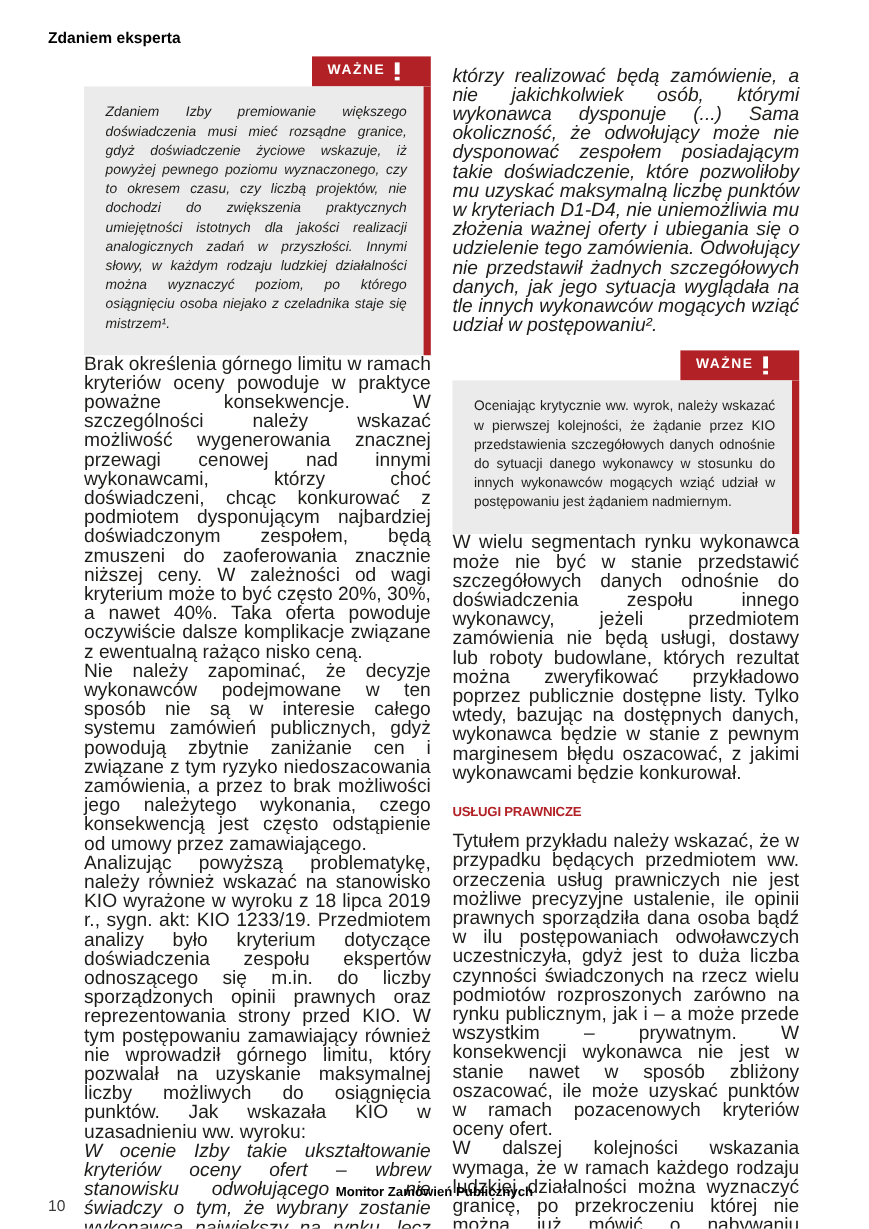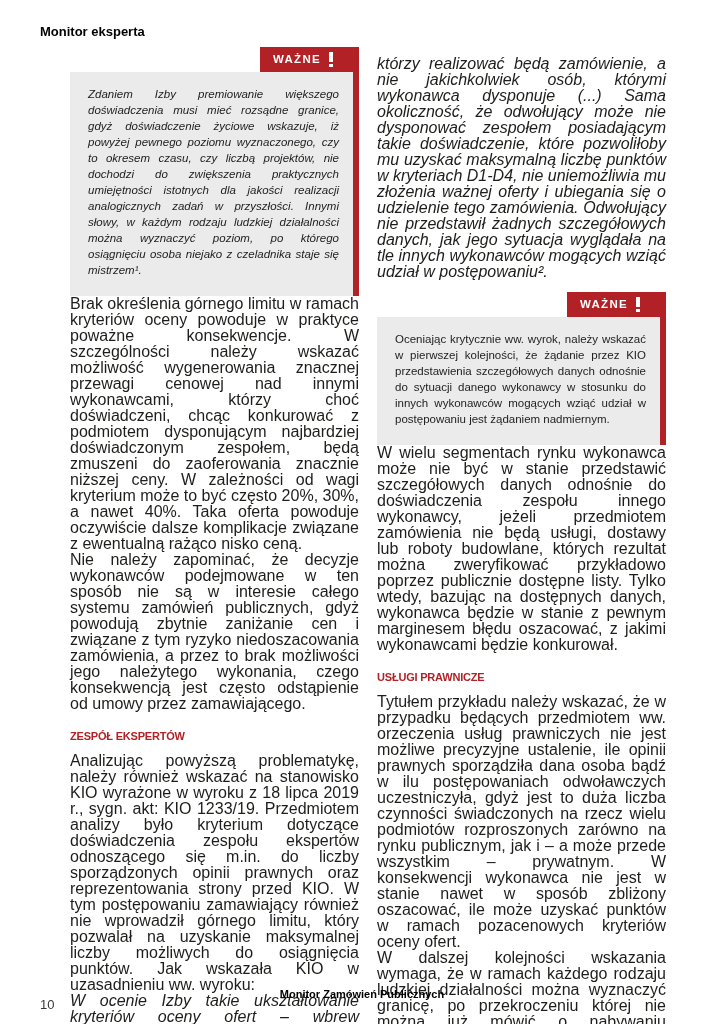--- a/index.html
+++ b/index.html
@@ -74,21 +74,21 @@
     position:absolute;left:0;bottom:24px;width:100%;
     text-align:center;
     font-size:11px;font-weight:bold;color:#000;
   }
 </style>
 </head>
 <body>
 
 <div class="page">
 
-  <div class="section-label">Monitor eksperta</div>
+  <div class="section-label">Zdaniem eksperta</div>
 
   <div class="columns">
 
     <div class="col col-left">
 
       <div class="badge-row">
         <span class="badge">
           <span>WAŻNE</span>
           <span class="excl">
             <span class="bar"></span>
@@ -96,21 +96,20 @@
           </span>
         </span>
       </div>
 
       <div class="quote-box italic">Zdaniem Izby premiowanie większego doświadczenia musi mieć rozsądne granice, gdyż doświadczenie życiowe wskazuje, iż powyżej pewnego poziomu wyznaczonego, czy to okresem czasu, czy liczbą projektów, nie dochodzi do zwiększenia praktycznych umiejętności istotnych dla jakości realizacji analogicznych zadań w przyszłości. Innymi słowy, w każdym rodzaju ludzkiej działalności można wyznaczyć poziom, po którego osiągnięciu osoba niejako z czeladnika staje się mistrzem¹.</div>
 
       <p class="body mt-box">Brak określenia górnego limitu w ramach kryteriów oceny powoduje w praktyce poważne konsekwencje. W szczególności należy wskazać możliwość wygenerowania znacznej przewagi cenowej nad innymi wykonawcami, którzy choć doświadczeni, chcąc konkurować z podmiotem dysponującym najbardziej doświadczonym zespołem, będą zmuszeni do zaoferowania znacznie niższej ceny. W zależności od wagi kryterium może to być często 20%, 30%, a nawet 40%. Taka oferta powoduje oczywiście dalsze komplikacje związane z ewentualną rażąco nisko ceną.</p>
 
       <p class="body mt-para">Nie należy zapominać, że decyzje wykonawców podejmowane w ten sposób nie są w interesie całego systemu zamówień publicznych, gdyż powodują zbytnie zaniżanie cen i związane z tym ryzyko niedoszacowania zamówienia, a przez to brak możliwości jego należytego wykonania, czego konsekwencją jest często odstąpienie od umowy przez zamawiającego.</p>
 
-      <h2 class="sec">ZESPÓŁ EKSPERTÓW</h2>
 
       <p class="body">Analizując powyższą problematykę, należy również wskazać na stanowisko KIO wyrażone w wyroku z 18 lipca 2019 r., sygn. akt: KIO 1233/19. Przedmiotem analizy było kryterium dotyczące doświadczenia zespołu ekspertów odnoszącego się m.in. do liczby sporządzonych opinii prawnych oraz reprezentowania strony przed KIO. W tym postępowaniu zamawiający również nie wprowadził górnego limitu, który pozwalał na uzyskanie maksymalnej liczby możliwych do osiągnięcia punktów. Jak wskazała KIO w uzasadnieniu ww. wyroku:</p>
 
       <p class="body italic mt-para">W ocenie Izby takie ukształtowanie kryteriów oceny ofert – wbrew stanowisku odwołującego – nie świadczy o tym, że wybrany zostanie wykonawca największy na rynku, lecz wykonawca dysponujący personelem posiadającym większe doświadczenie, sama wielkość przedsiębiorstwa i liczebność personelu wykonawcy nie ma tu bezpośredniego przełożenia, istotne jest doświadczenie czteroosobowego zespołu dedykowanego do realizacji zamówienia. (...) W celu uzyskania punktów w omawianych kryteriach wykonawcy mogą posłużyć się wyłącznie doświadczeniem czterech osób wskazanych jako wchodzących w skład zespołu ekspertów,</p>
     </div>
 
     <div class="col col-right">
 
       <p class="body italic">którzy realizować będą zamówienie, a nie jakichkolwiek osób, którymi wykonawca dysponuje (...) Sama okoliczność, że odwołujący może nie dysponować zespołem posiadającym takie doświadczenie, które pozwoliłoby mu uzyskać maksymalną liczbę punktów w kryteriach D1-D4, nie uniemożliwia mu złożenia ważnej oferty i ubiegania się o udzielenie tego zamówienia. Odwołujący nie przedstawił żadnych szczegółowych danych, jak jego sytuacja wyglądała na tle innych wykonawców mogących wziąć udział w postępowaniu².</p>
 

